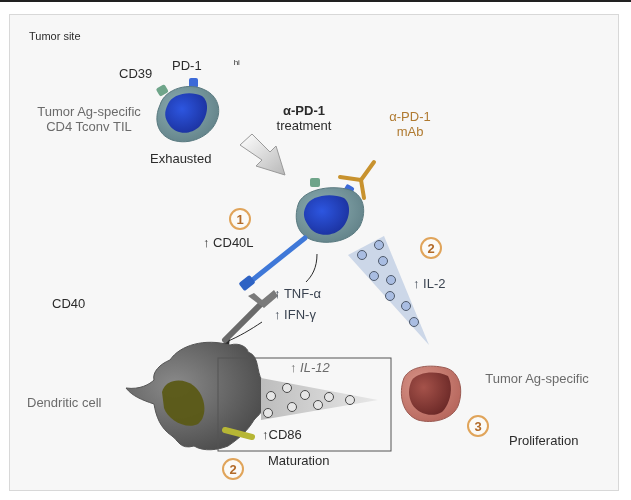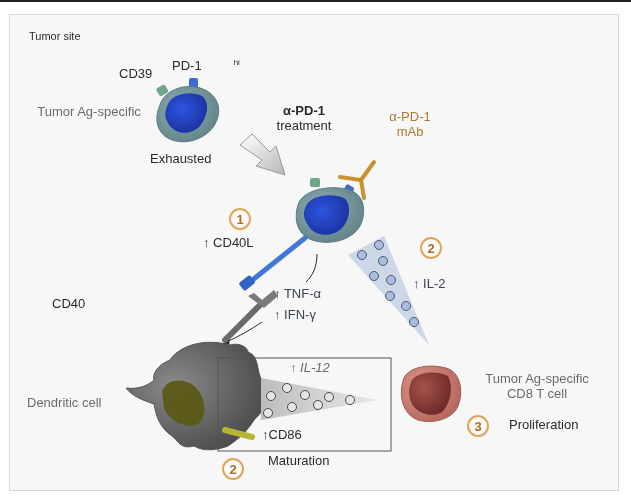--- a/index.html
+++ b/index.html
@@ -131,20 +131,21 @@
   </g>
 </svg>
 
 <div class="t dark" style="left:29px;top:30px;font-size:11px;">Tumor site</div>
 
 <div class="t dark" style="left:119px;top:67px;font-size:13px;">CD39</div>
 <div class="t dark" style="left:172px;top:58px;font-size:13px;"><span>PD-1</span><sup>hi</sup></div>
 
 <div class="t grey center" style="left:24px;top:105px;width:130px;font-size:13px;">
   <div>Tumor Ag-specific</div>
+  <div>CD4 Tconv TIL</div>
 </div>
 
 <div class="t dark" style="left:150px;top:152px;font-size:13px;">Exhausted</div>
 
 <div class="t dark center" style="left:264px;top:104px;width:80px;font-size:13px;">
   <div style="font-weight:bold;">α-PD-1</div>
   <div>treatment</div>
 </div>
 
 <div class="t orange center" style="left:375px;top:110px;width:70px;font-size:13px;">
@@ -166,17 +167,16 @@
 <div class="t grey" style="left:290px;top:361px;font-size:13px;font-style:italic;">↑ IL-12</div>
 <div class="t dark" style="left:262px;top:428px;font-size:13px;">↑CD86</div>
 
 <div class="t grey" style="left:27px;top:396px;font-size:13px;">Dendritic cell</div>
 
 <div class="badge" style="left:222px;top:458px;">2</div>
 <div class="t dark" style="left:268px;top:454px;font-size:13px;">Maturation</div>
 
 <div class="t grey center" style="left:472px;top:372px;width:130px;font-size:13px;">
   <div>Tumor Ag-specific</div>
-  <div>CD8 T cell</div>
 </div>
 
 <div class="badge" style="left:467px;top:415px;">3</div>
-<div class="t dark" style="left:509px;top:418px;font-size:13px;">Proliferation</div>
+<div class="t dark" style="left:509px;top:434px;font-size:13px;">Proliferation</div>
 
 </body></html>

